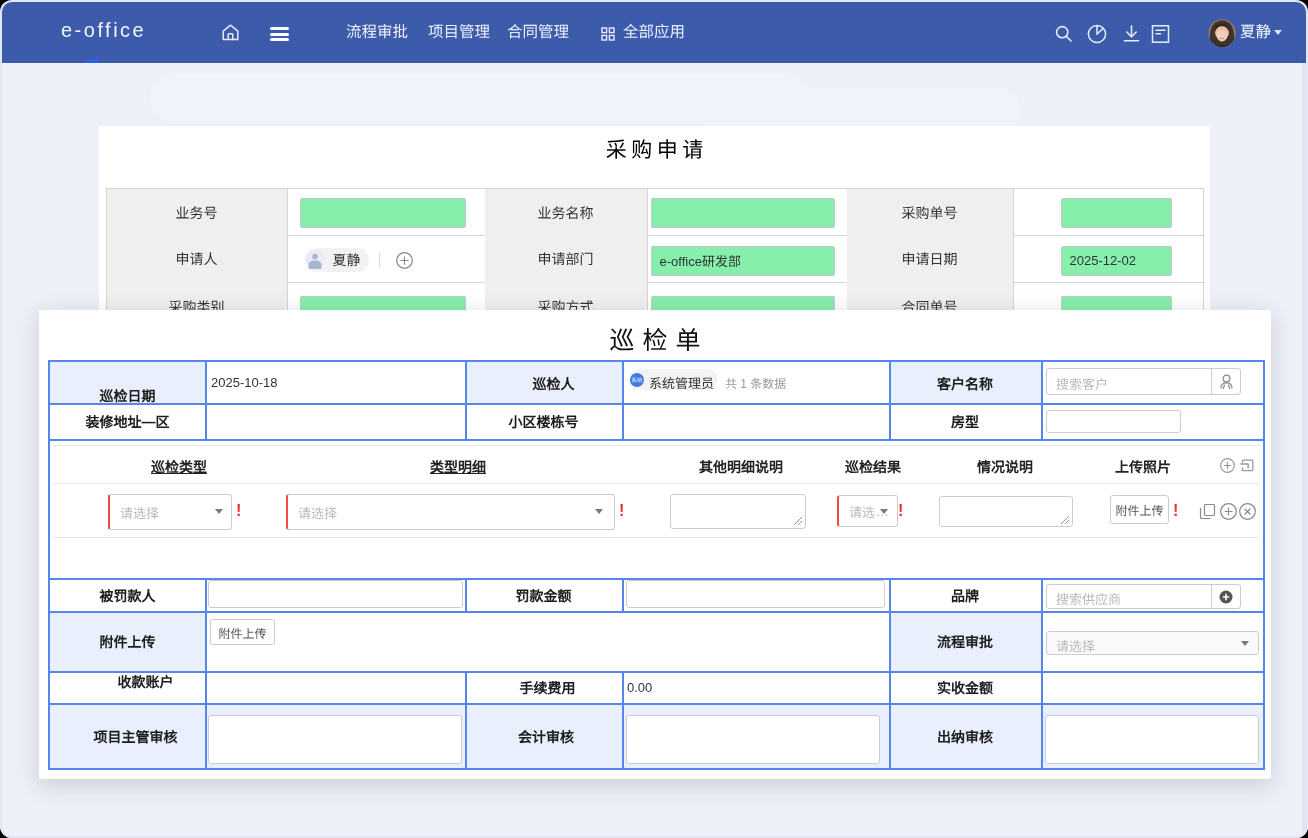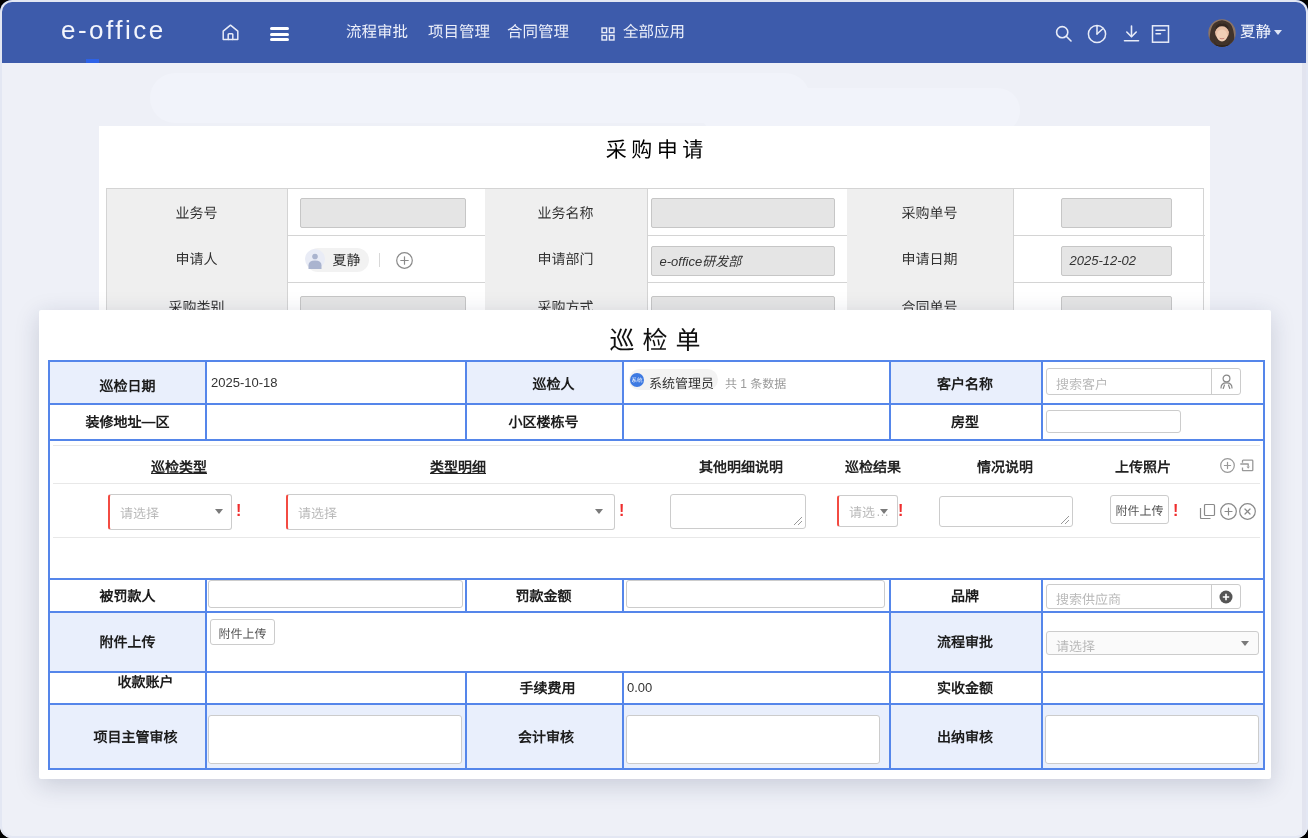--- a/index.html
+++ b/index.html
@@ -11,21 +11,21 @@
 #nav{position:absolute;left:0;top:0;width:100%;height:63px;background:#3d5bab;}
 .nlink{position:absolute;top:0;height:63px;line-height:63px;color:#edf0fa;font-size:15.5px;}
 #pagebg{position:absolute;left:0;top:63px;width:1308px;height:775px;background:#eef0f7;}
 .blob{position:absolute;background:#f1f3fa;border-radius:30px;}
 #bump{position:absolute;left:86px;top:59px;width:13px;height:4px;background:#2d62e8;z-index:3;}
 #scrollstrip{position:absolute;right:0;top:63px;width:6px;height:775px;background:#e2e4ef;}
 
 #ppanel{position:absolute;left:99px;top:126px;width:1111px;height:500px;background:#fff;}
 .ptitle{position:absolute;width:100%;text-align:center;top:7px;font-family:"Liberation Serif",serif;font-weight:normal;font-size:21px;color:#000;letter-spacing:4.5px;text-indent:4.5px;}
 .plbl{background:#efefef;display:flex;align-items:center;justify-content:center;font-size:14px;color:#333;}
-.pinp{position:absolute;background:#e5e5e5;border:1px solid #c6c6c6;border-radius:2px;font-size:13px;color:#333;padding:0 8px;display:flex;align-items:center;font-style:italic;}
+.pinp{position:absolute;background:#86efac;border:1px solid #c6c6c6;border-radius:2px;font-size:13px;color:#333;padding:0 8px;display:flex;align-items:center;}
 
 #modal{position:absolute;left:39px;top:310px;width:1232px;height:469px;background:#fff;border-radius:2px;box-shadow:0 6px 24px rgba(30,40,80,.18);z-index:10;}
 #mtitle{position:absolute;left:0;top:10px;width:100%;text-align:center;font-family:"Liberation Serif",serif;font-weight:normal;font-size:25px;color:#111;letter-spacing:8px;text-indent:8px;}
 #mtable{position:absolute;left:9px;top:50px;width:1217px;height:410px;border:2px solid #5586ea;background:#fff;}
 .hline{position:absolute;left:0;width:100%;height:2px;background:#5586ea;}
 .vline{position:absolute;width:2px;background:#5586ea;}
 .bluebg{position:absolute;background:#e9effc;}
 .mlbl{position:absolute;display:flex;align-items:center;justify-content:center;font-size:14px;font-weight:bold;color:#1c1c1c;}
 .mtxt{position:absolute;font-size:13px;color:#333;}
 .ginp{position:absolute;background:#fff;border:1px solid #ccc;border-radius:3px;}
@@ -92,21 +92,21 @@
       <div class="pinp" style="left:544px;top:57px;width:184px;height:30px;">e-office研发部</div>
       <div class="pinp" style="left:954px;top:57px;width:111px;height:30px;">2025-12-02</div>
 
       <div class="pinp" style="left:193px;top:107.5px;width:166px;height:30px;"></div>
       <div class="pinp" style="left:544px;top:107.5px;width:184px;height:30px;"></div>
       <div class="pinp" style="left:954px;top:107.5px;width:111px;height:30px;"></div>
     </div>
   </div>
   <div id="bump"></div>
   <div id="nav">
-    <div style="position:absolute;left:61px;top:0;height:63px;line-height:60px;color:#f4f6fd;font-size:26px;letter-spacing:2.5px;">e-office</div>
+    <div style="position:absolute;left:61px;top:0;height:63px;line-height:60px;color:#f4f6fd;font-size:20px;letter-spacing:2.5px;">e-office</div>
     <svg class="icon" style="left:221px;top:23px;" width="19" height="19" viewBox="0 0 19 19" fill="none" stroke="#e8ecf8" stroke-width="1.5" stroke-linejoin="round" stroke-linecap="round">
         <path d="M2.2 8.2 L9.5 2.2 L16.8 8.2 L16.8 16.6 L2.2 16.6 Z"></path>
         <path d="M7.2 16.6 L7.2 11.6 Q7.2 10.8 8 10.8 L11 10.8 Q11.8 10.8 11.8 11.6 L11.8 16.6"></path>
       </svg>
     <div style="position:absolute;left:270px;top:27px;width:19px;height:3px;border-radius:2px;background:#fff;"></div>
     <div style="position:absolute;left:270px;top:32.5px;width:19px;height:3px;border-radius:2px;background:#fff;"></div>
     <div style="position:absolute;left:270px;top:38px;width:19px;height:3px;border-radius:2px;background:#fff;"></div>
     <div class="nlink" style="left:346px;">流程审批</div>
     <div class="nlink" style="left:428px;">项目管理</div>
     <div class="nlink" style="left:507px;">合同管理</div>
@@ -183,21 +183,21 @@
       <div class="vline" style="left:839px;top:0;height:77px;"></div>
       <div class="vline" style="left:991px;top:0;height:77px;"></div>
       <div class="vline" style="left:155px;top:216px;height:190px;"></div>
       <div class="vline" style="left:415px;top:216px;height:33px;"></div>
       <div class="vline" style="left:572px;top:216px;height:33px;"></div>
       <div class="vline" style="left:839px;top:216px;height:190px;"></div>
       <div class="vline" style="left:991px;top:216px;height:190px;"></div>
       <div class="vline" style="left:415px;top:309px;height:97px;"></div>
       <div class="vline" style="left:572px;top:309px;height:97px;"></div>
 
-      <div class="mlbl" style="left:0;top:2px;width:155px;height:41px;">巡检日期</div>
+      <div class="mlbl" style="left:0;top:12px;width:155px;height:41px;">巡检日期</div>
       <div class="mlbl" style="left:415px;top:0;width:177px;height:41px;">巡检人</div>
       <div class="mlbl" style="left:839px;top:0;width:152px;height:41px;">客户名称</div>
       <div class="mlbl" style="left:0;top:41px;width:155px;height:36px;text-align:right;">装修地址—区</div>
       <div class="mlbl" style="left:415px;top:41px;width:157px;height:36px;">小区楼栋号</div>
       <div class="mlbl" style="left:839px;top:41px;width:152px;height:36px;">房型</div>
       <div class="mlbl" style="left:0;top:216px;width:155px;height:33px;">被罚款人</div>
       <div class="mlbl" style="left:415px;top:216px;width:157px;height:33px;">罚款金额</div>
       <div class="mlbl" style="left:839px;top:216px;width:152px;height:33px;">品牌</div>
       <div class="mlbl" style="left:0;top:249px;width:155px;height:60px;">附件上传</div>
       <div class="mlbl" style="left:839px;top:249px;width:152px;height:60px;">流程审批</div>

